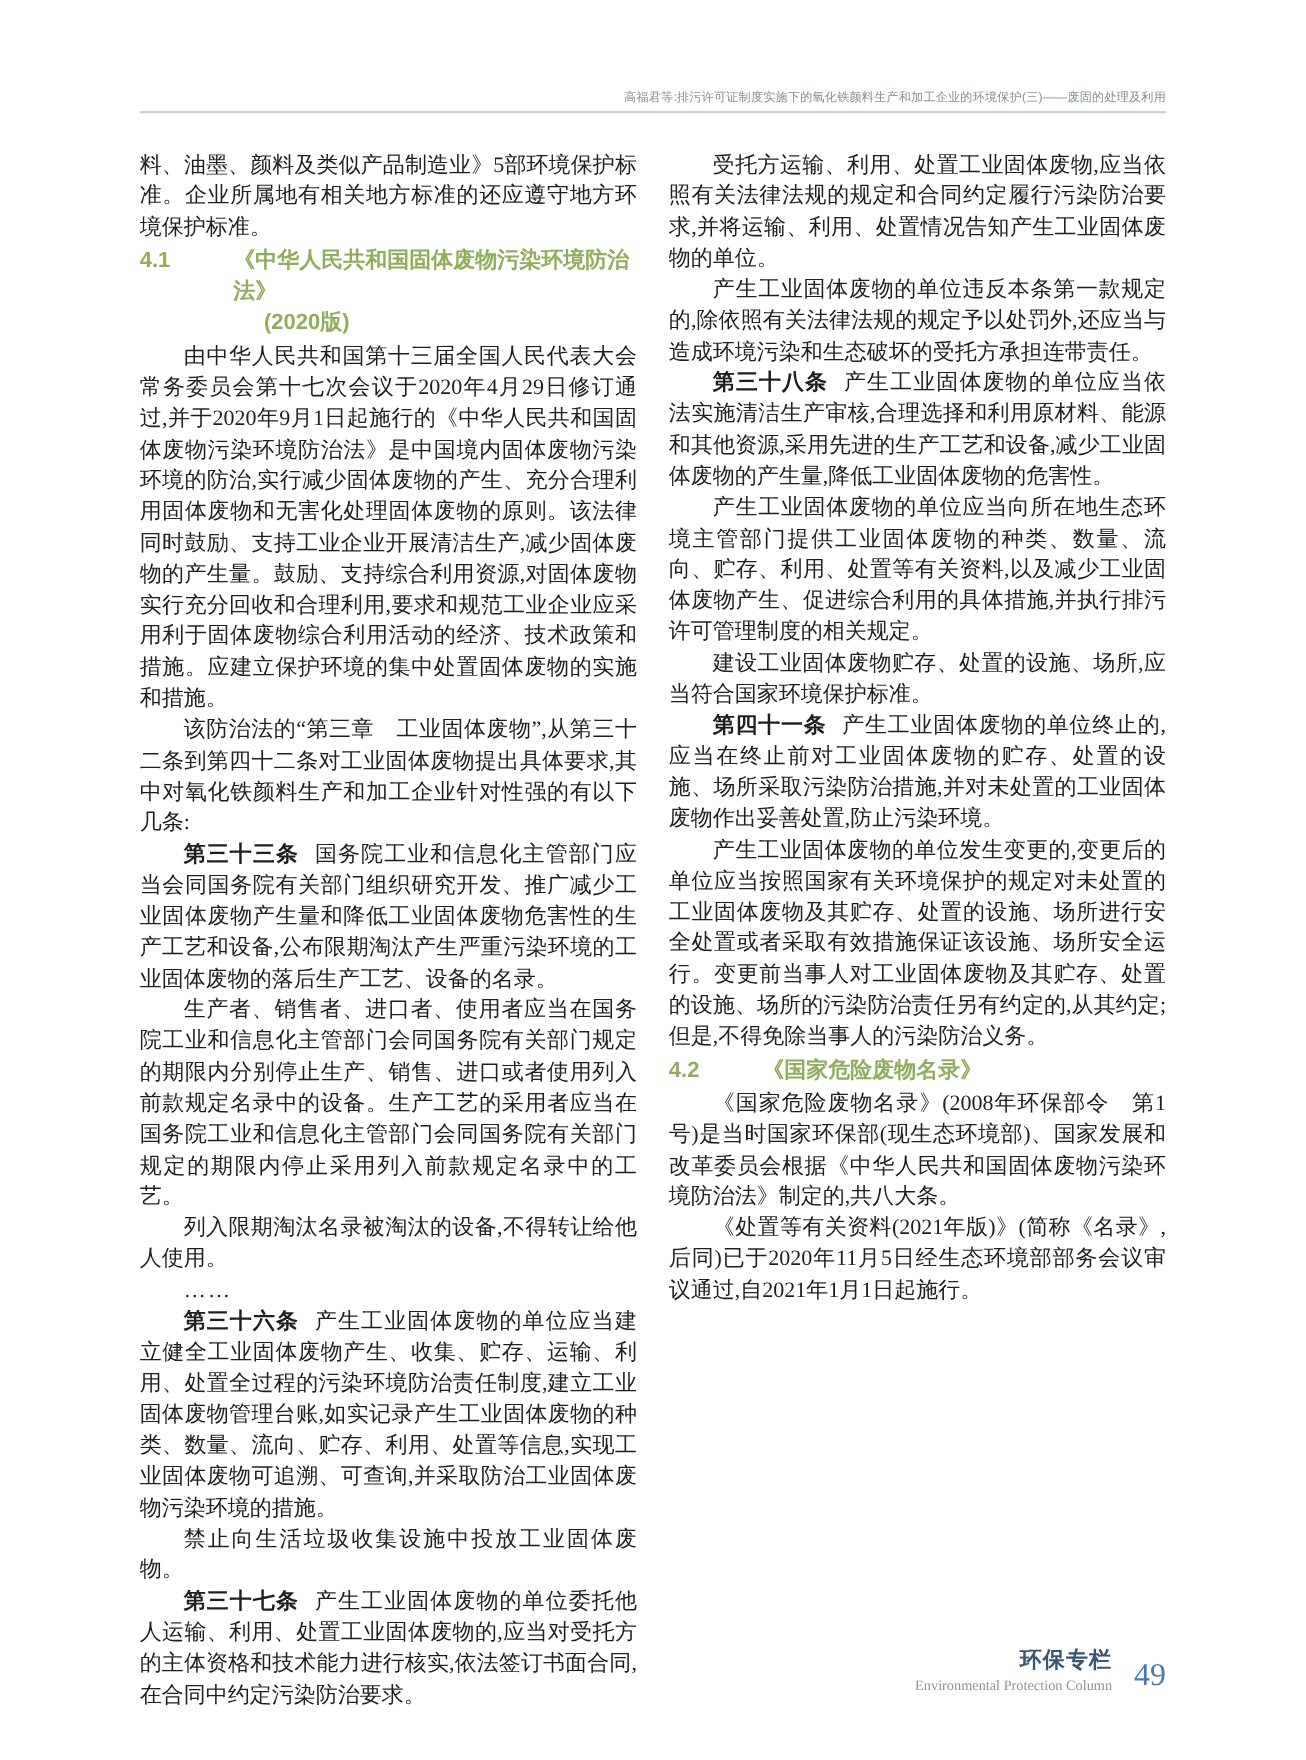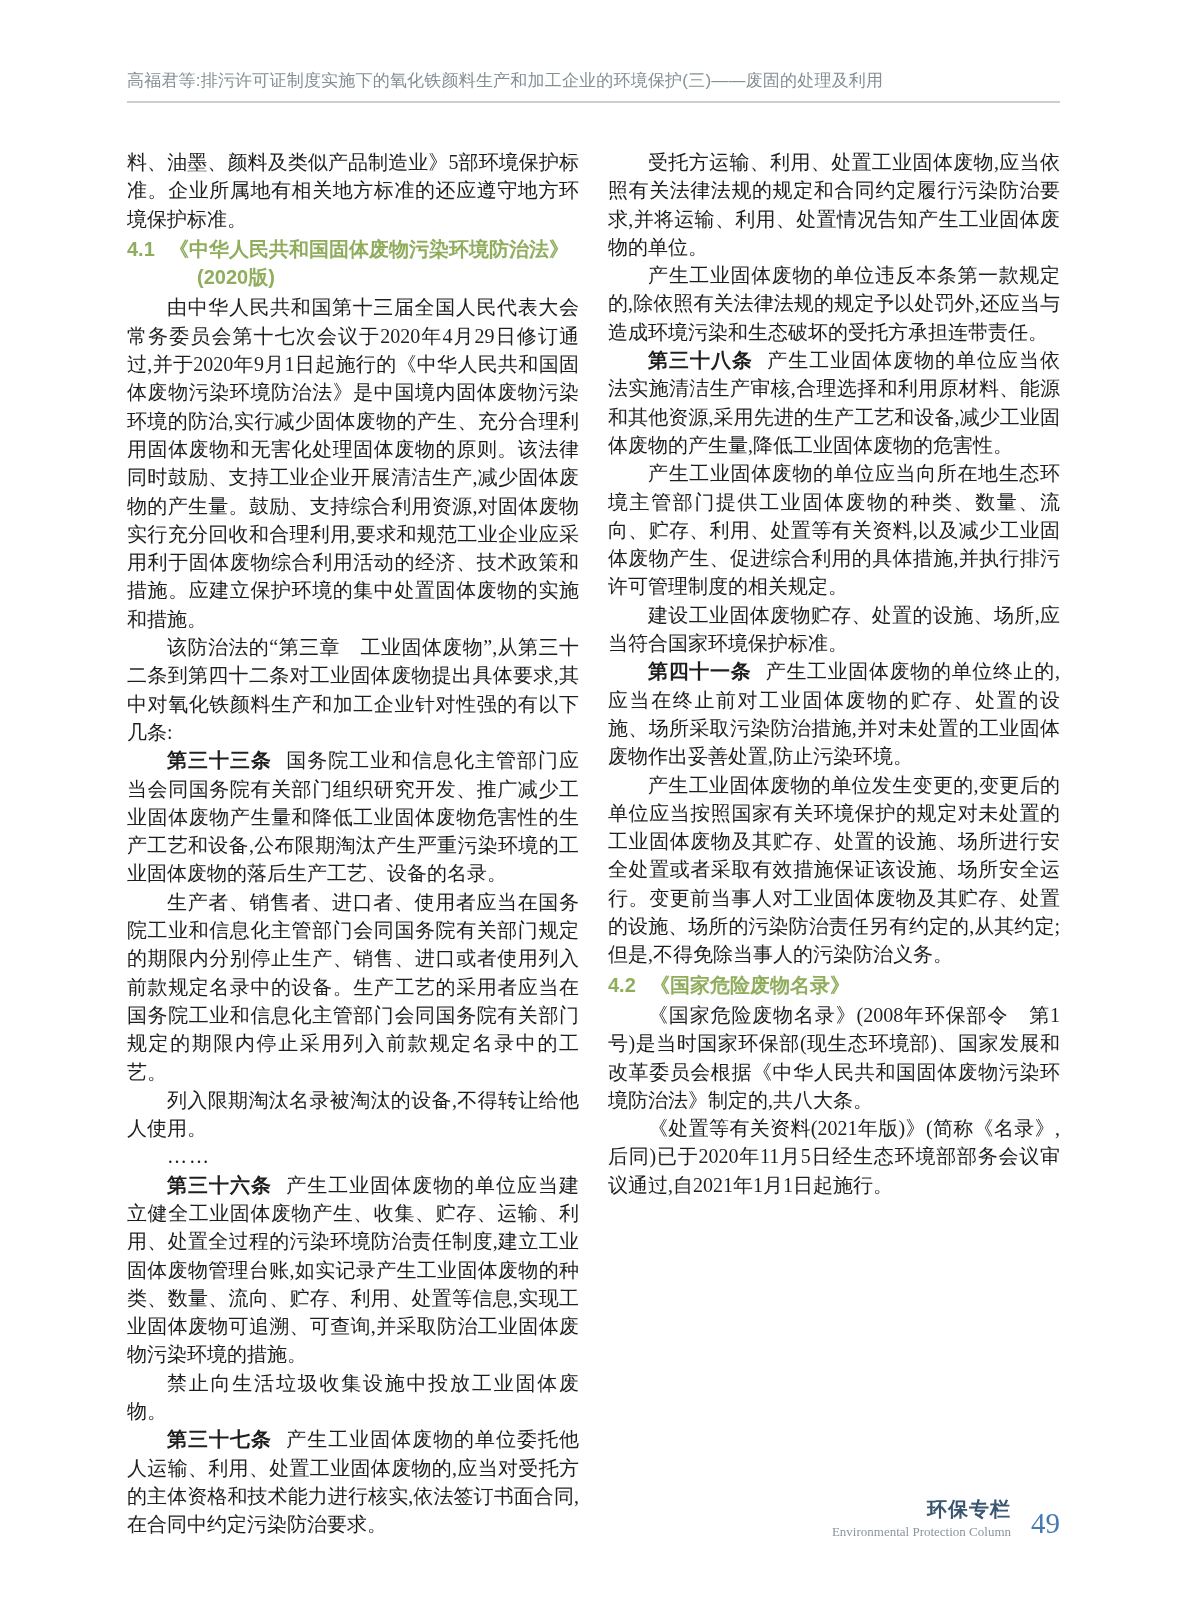--- a/index.html
+++ b/index.html
@@ -12,49 +12,51 @@
     --footer-blue:#4779b0;
     --footer-en-gray:#8d9499;
   }
   html,body{margin:0;padding:0;}
   body{
     width:1187px;height:1600px;position:relative;background:#ffffff;
     font-family:"Liberation Serif","DejaVu Serif",serif;
     overflow:hidden;
   }
   .page-header{
-    position:absolute;top:69px;left:127px;right:127px;
+    position:absolute;top:81px;left:127px;right:127px;
+    text-align:right;
     font-family:"Liberation Sans","DejaVu Sans",sans-serif;
-    font-size:17px;letter-spacing:0.2px;
+    font-size:11px;letter-spacing:0.2px;
     color:var(--header-gray);
     white-space:nowrap;
   }
   .header-rule{
     position:absolute;top:101px;left:127px;right:127px;height:0;
     border-top:2px solid var(--rule-gray);
   }
   .content{
-    position:absolute;top:148px;left:127px;width:933px;
+    position:absolute;top:136px;left:127px;width:933px;
     display:flex;gap:29px;
   }
   .col{width:452px;flex:none;}
   .para{
     margin:0;
     font-size:20px;line-height:28.3px;
     text-align:justify;text-justify:inter-ideograph;
     color:var(--body-ink);
   }
   .para.indent{text-indent:2em;}
   .para.ellipsis{text-indent:2em;letter-spacing:2px;}
   .lead{font-weight:bold;padding-right:0.72em;}
   .sec-heading{
     display:flex;margin:2px 0;
     font-family:"Liberation Sans","DejaVu Sans",sans-serif;
     font-weight:bold;font-size:20px;line-height:28.3px;
     color:var(--heading-green);
+    gap:43px;
   }
   .sec-num{flex:0 0 42px;}
   .sec-title-block{flex:1;}
   .sec-subtitle{display:block;margin-left:28px;}
   .page-footer{
     position:absolute;top:1497px;right:127px;
     display:flex;align-items:center;margin-left:28px;
   }
   .footer-text{text-align:right;padding-right:9px;}
   .footer-cn{

